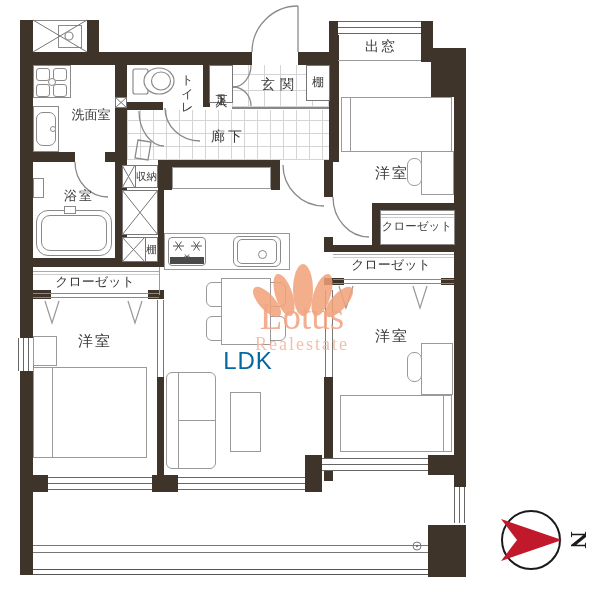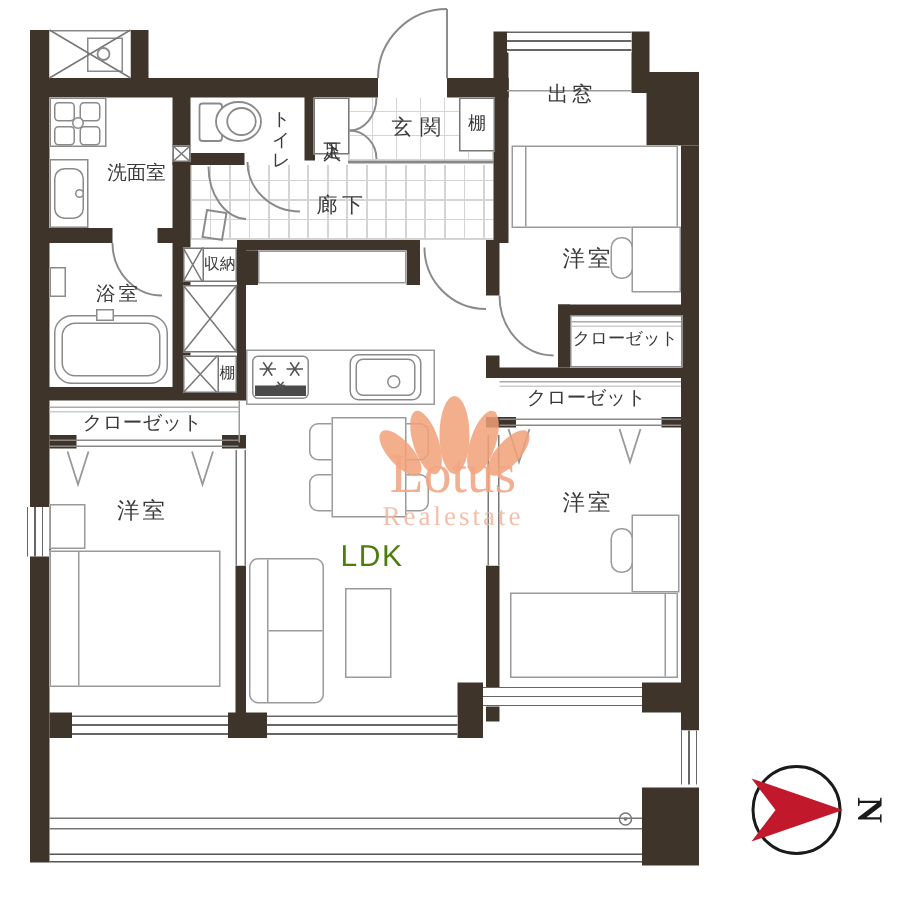--- a/index.html
+++ b/index.html
@@ -211,31 +211,31 @@
       <circle cx="531" cy="540" r="29" fill="#fff" stroke="#1a1a1a" stroke-width="2"></circle>
       <polygon points="501,519 562,540 501,561 517,540" fill="#c2182b"></polygon>
     </g>
   </svg>
 
   <div class="a lbl" style="left:62px;top:106px;width:58px;height:16px;font-size:13px;">洗面室</div>
   <div class="a vlbl" style="left:179px;top:64px;width:16px;height:44px;">トイレ</div>
   <div class="a vlbl" style="left:213px;top:63px;width:16px;height:44px;">下足入</div>
   <div class="a lbl" style="left:245px;top:76px;width:70px;height:16px;letter-spacing:5px;">玄関</div>
   <div class="a lbl" style="left:306px;top:74px;width:24px;height:16px;font-size:12px;">棚</div>
-  <div class="a lbl" style="left:351px;top:54px;width:60px;height:16px;letter-spacing:2px;">出窓</div>
+  <div class="a lbl" style="left:351px;top:39px;width:60px;height:16px;letter-spacing:2px;font-family:Liberation Mono, monospace;">出窓</div>
   <div class="a lbl" style="left:198px;top:128px;width:60px;height:16px;letter-spacing:3px;">廊下</div>
   <div class="a lbl" style="left:135px;top:168px;width:23px;height:17px;font-size:10.5px;">収納</div>
   <div class="a lbl" style="left:49px;top:187px;width:60px;height:16px;font-size:13px;letter-spacing:2px;">浴室</div>
   <div class="a lbl" style="left:145px;top:241px;width:13px;height:17px;font-size:10.5px;">棚</div>
   <div class="a lbl" style="left:50px;top:273px;width:90px;height:16px;font-size:13px;">クローゼット</div>
   <div class="a lbl" style="left:378px;top:220px;width:78px;height:14px;font-size:11.5px;">クローゼット</div>
   <div class="a lbl" style="left:345px;top:256px;width:92px;height:16px;font-size:13px;">クローゼット</div>
   <div class="a lbl" style="left:362px;top:164px;width:60px;height:17px;font-size:15px;letter-spacing:2px;">洋室</div>
   <div class="a lbl" style="left:65px;top:332px;width:60px;height:17px;font-size:15px;letter-spacing:2px;">洋室</div>
   <div class="a lbl" style="left:362px;top:327px;width:60px;height:17px;font-size:15px;letter-spacing:2px;">洋室</div>
-  <div class="a lbl" style="left:210px;top:358px;width:76px;height:26px;font-size:20px;letter-spacing:1px;color:#4d7c0f;">LDK</div>
+  <div class="a lbl" style="left:210px;top:348px;width:76px;height:26px;font-size:24px;letter-spacing:1px;color:#0369a1;">LDK</div>
 
   <div class="a lbl wm1" style="left:240px;top:297px;width:124px;height:38px;">Lotus</div>
   <div class="a lbl wm2" style="left:240px;top:334px;width:124px;height:20px;">Realestate</div>
 
   <div class="a lbl north" style="left:566px;top:527px;width:26px;height:26px;">N</div>
 
 </div>
 
 </body></html>

